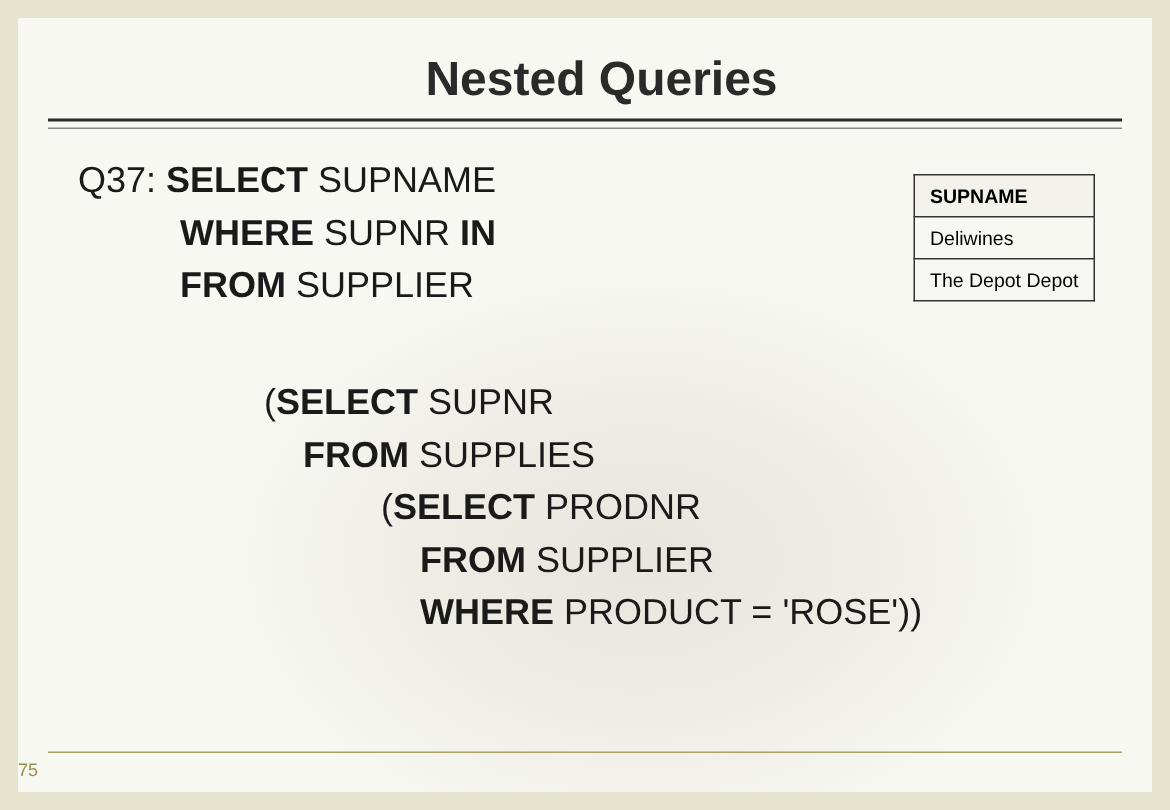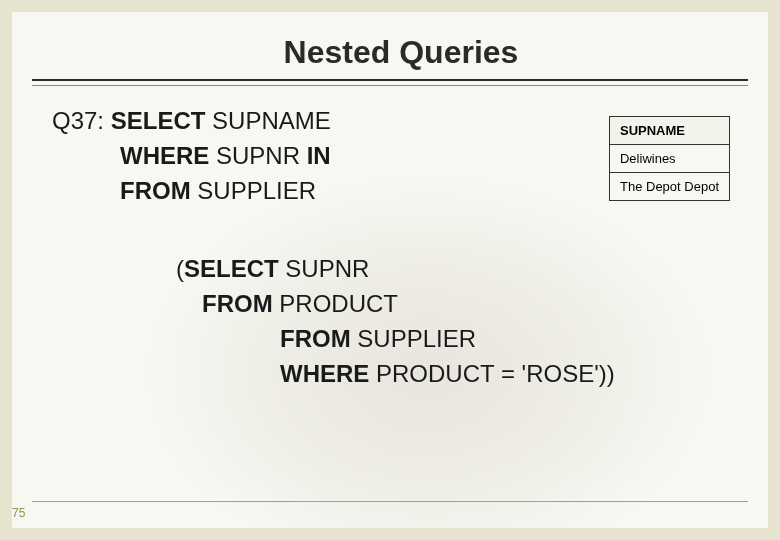--- a/index.html
+++ b/index.html
@@ -93,21 +93,22 @@
 <div class="slide">
   <div class="title">Nested Queries</div>
   <hr class="title-rule">
   <hr class="title-rule2">
 
   <div class="content">
     <div><span>Q37: </span><span class="bold">SELECT</span><span> SUPNAME</span></div>
     <div class="indent1"><span class="bold">WHERE</span><span> SUPNR </span><span class="bold">IN</span></div>
     <div class="indent1"><span class="bold">FROM</span><span> SUPPLIER</span></div>
     <div class="indent2"><span>(</span><span class="bold">SELECT</span><span> SUPNR</span></div>
-    <div class="indent3"><span class="bold">FROM</span><span> PRODUCT</span></div>
+    <div class="indent3"><span class="bold">FROM</span><span> SUPPLIES</span></div>
+    <div class="indent4"><span>(</span><span class="bold">SELECT</span><span> PRODNR</span></div>
     <div class="indent5"><span class="bold">FROM</span><span> SUPPLIER</span></div>
     <div class="indent5"><span class="bold">WHERE</span><span> PRODUCT = 'ROSE'))</span></div>
   </div>
 
   <table class="result-table">
     <tbody>
         <tr>
           <th>SUPNAME</th>
         </tr>
     <tr>

